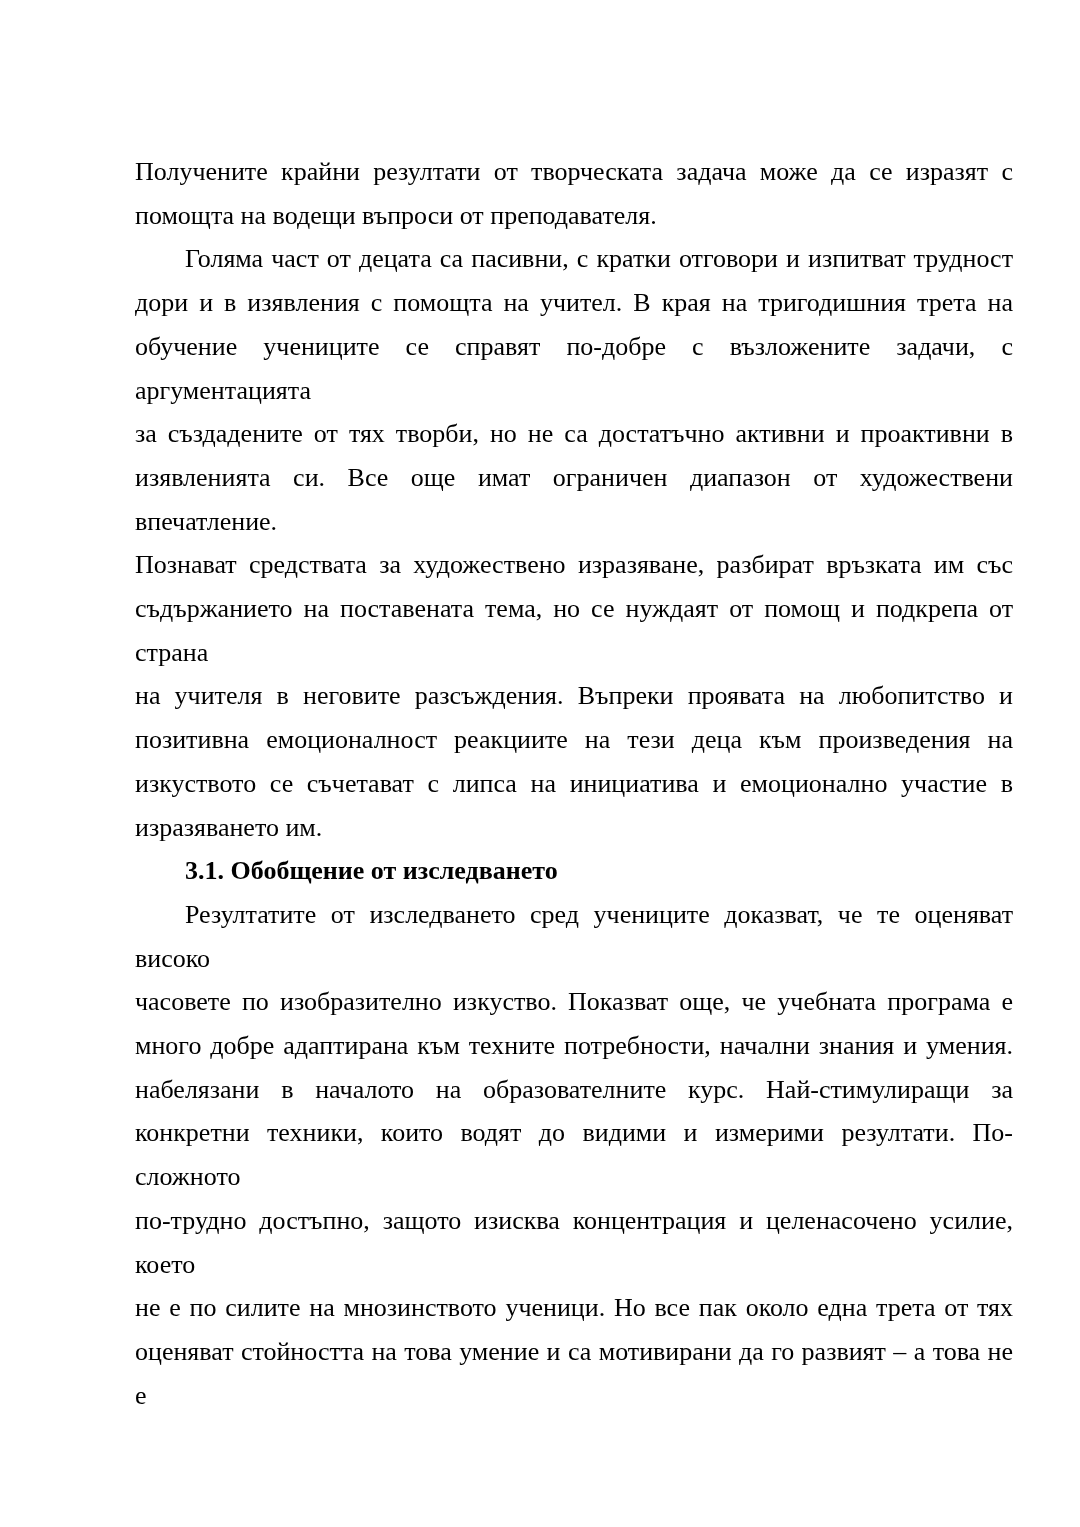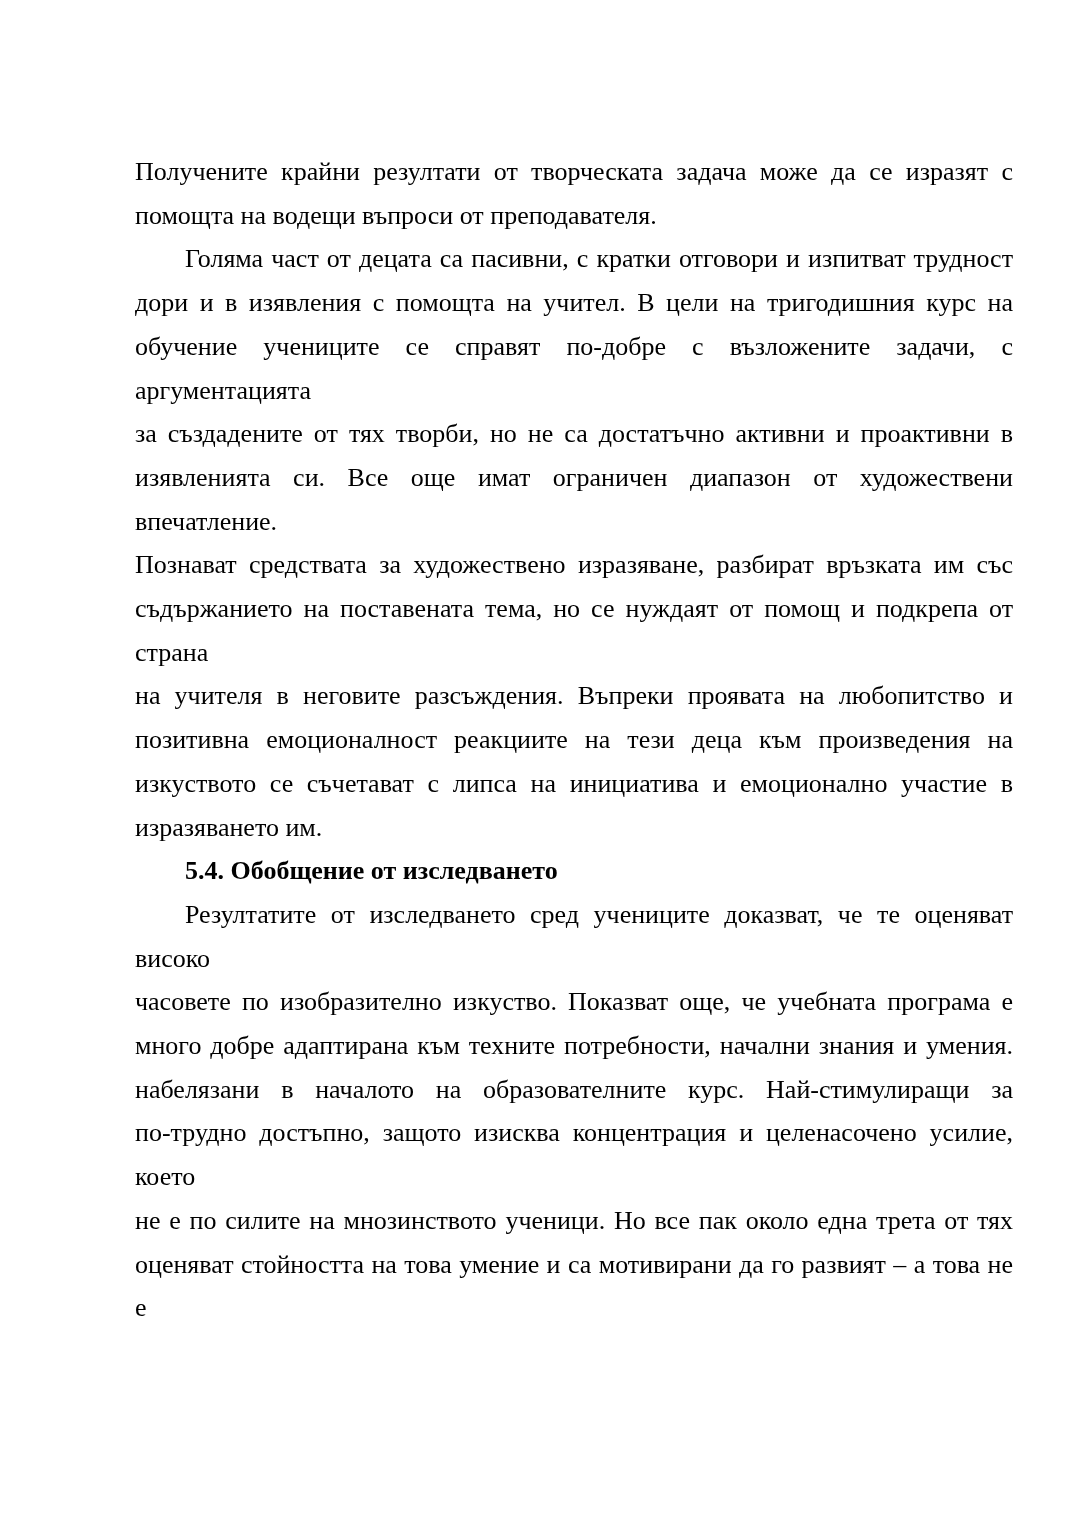--- a/index.html
+++ b/index.html
@@ -43,37 +43,38 @@
 <body style="background: rgb(255, 255, 255); color: rgb(0, 0, 0);">
 
 <div class="page">
   <div class="text-block">
       <div class="paragraph body">
         <div class="line">Получените крайни резултати от творческата задача може да се изразят с</div>
         <div class="line last">помощта на водещи въпроси от преподавателя.</div>
       </div>
       <div class="paragraph body">
         <div class="line indent">Голяма част от децата са пасивни, с кратки отговори и изпитват трудност</div>
-        <div class="line">дори и в изявления с помощта на учител. В цели на тригодишния курс на</div>
+        <div class="line">дори и в изявления с помощта на учител. В края на тригодишния трета на</div>
         <div class="line">обучение учениците се справят по-добре с възложените задачи, с аргументацията</div>
         <div class="line">за създадените от тях творби, но не са достатъчно активни и проактивни в</div>
         <div class="line">изявленията си. Все още имат ограничен диапазон от художествени впечатление.</div>
         <div class="line">Познават средствата за художествено изразяване, разбират връзката им със</div>
         <div class="line">съдържанието на поставената тема, но се нуждаят от помощ и подкрепа от страна</div>
         <div class="line">на учителя в неговите разсъждения. Въпреки проявата на любопитство и</div>
         <div class="line">позитивна емоционалност реакциите на тези деца към произведения на</div>
         <div class="line">изкуството се съчетават с липса на инициатива и емоционално участие в</div>
         <div class="line last">изразяването им.</div>
       </div>
       <div class="paragraph heading">
-        <div class="line last indent">5.4. Обобщение от изследването</div>
+        <div class="line last indent">3.1. Обобщение от изследването</div>
       </div>
       <div class="paragraph body">
         <div class="line indent">Резултатите от изследването сред учениците доказват, че те оценяват високо</div>
         <div class="line">часовете по изобразително изкуство. Показват още, че учебната програма е</div>
         <div class="line">много добре адаптирана към техните потребности, начални знания и умения.</div>
         <div class="line">набелязани в началото на образователните курс. Най-стимулиращи за</div>
+        <div class="line">конкретни техники, които водят до видими и измерими резултати. По-сложното</div>
         <div class="line">по-трудно достъпно, защото изисква концентрация и целенасочено усилие, което</div>
         <div class="line">не е по силите на мнозинството ученици. Но все пак около една трета от тях</div>
         <div class="line">оценяват стойността на това умение и са мотивирани да го развият – а това не е</div>
       </div>
     </div>
 </div>
 
 </body></html>

